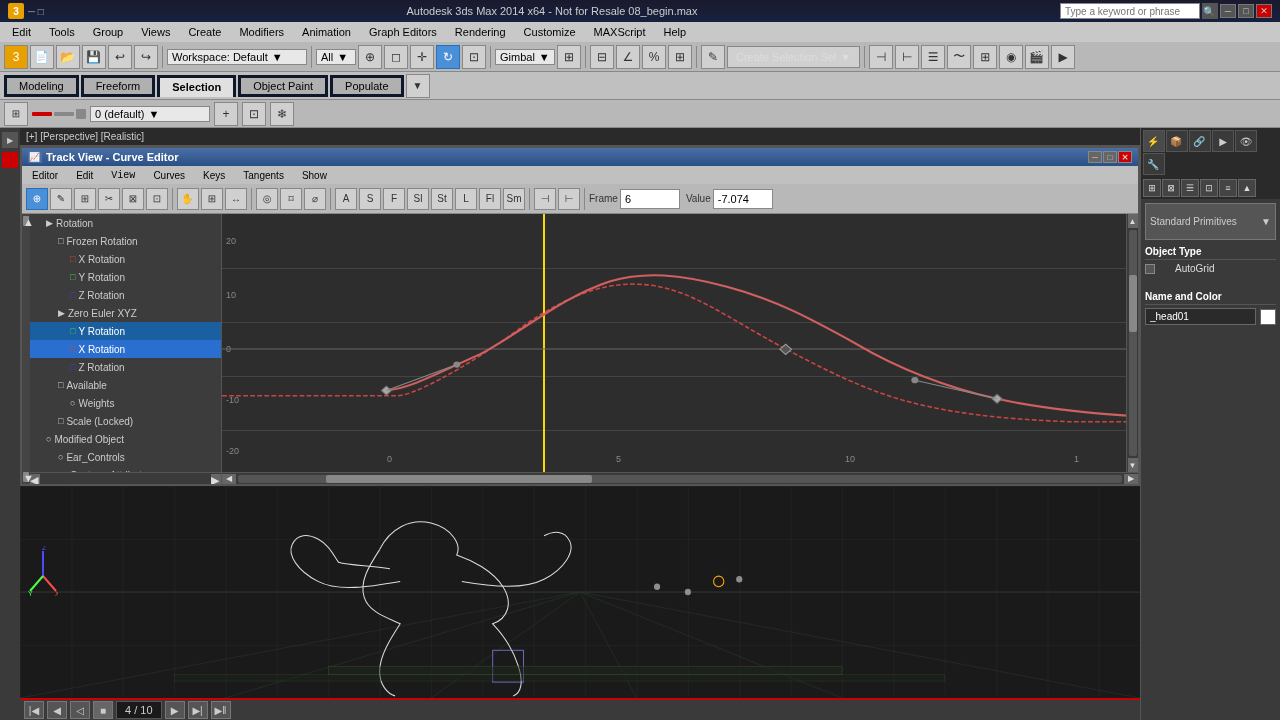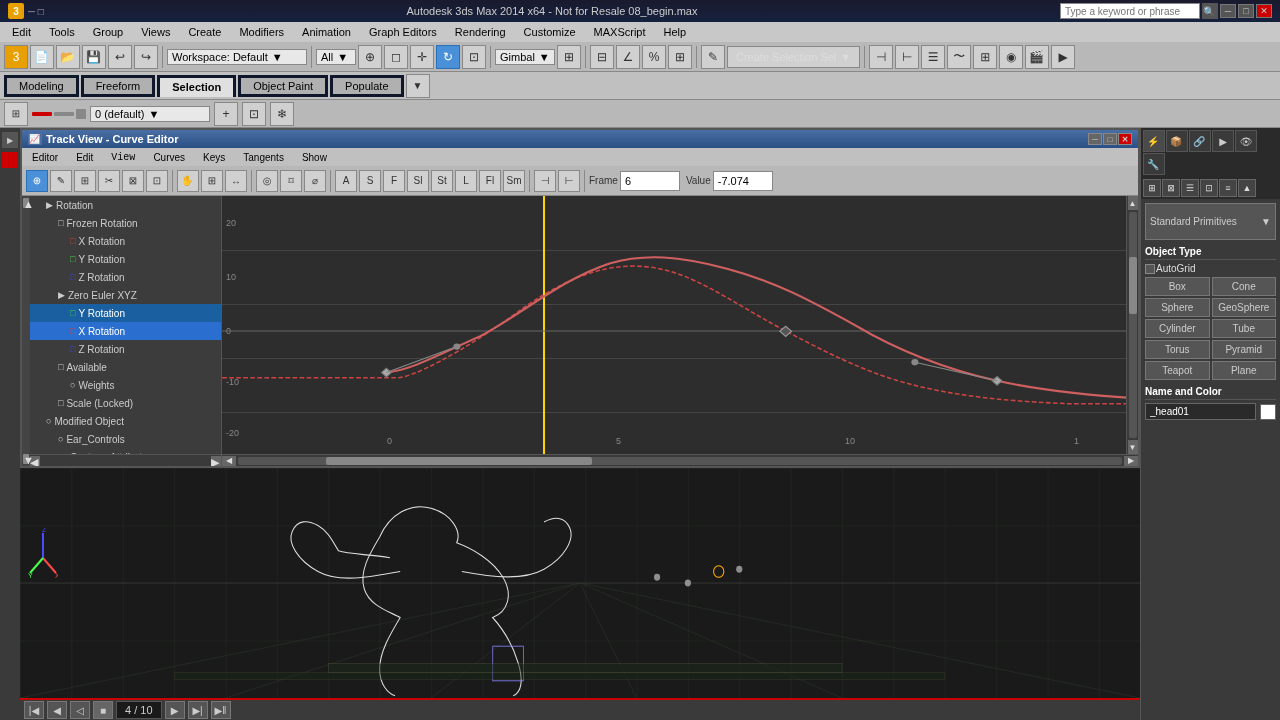--- a/index.html
+++ b/index.html
@@ -78,21 +78,21 @@
     .tl-frame-counter { background: #1a1a1a; border: 1px solid #555; padding: 2px 8px; font-size: 11px; color: #ccc; }
 
     
     #right-panel { width: 140px; background: #3a3a3a; border-left: 1px solid #555; display: flex; flex-direction: column; }
     #right-panel-tabs { display: flex; background: #2a2a2a; }
     .rp-tab { width: 22px; height: 22px; display: flex; align-items: center; justify-content: center; cursor: pointer; background: #3a3a3a; border: 1px solid #555; font-size: 10px; color: #ccc; }
     .rp-tab.active { background: #4a4a4a; }
     #right-panel-content { flex: 1; overflow-y: auto; padding: 4px; }
     .rp-section-title { font-size: 10px; color: #fff; font-weight: bold; margin: 6px 0 3px; padding-bottom: 2px; border-bottom: 1px solid #555; }
     .rp-dropdown { width: 100%; background: #555; border: 1px solid #777; padding: 12px 4px; font-size: 10px; color: #ccc; display: flex; align-items: center; justify-content: space-between; cursor: pointer; margin-bottom: 4px; }
-    .rp-checkbox-row { display: flex; align-items: center; gap: 1px; margin-bottom: 3px; font-size: 10px; }
+    .rp-checkbox-row { display: flex; align-items: center; gap: 20px; margin-bottom: 17px; font-size: 10px; }
     .rp-checkbox { width: 10px; height: 10px; background: #555; border: 1px solid #888; }
     .rp-btn-grid { display: grid; grid-template-columns: 1fr 1fr; gap: 2px; margin-bottom: 2px; }
     .rp-btn { background: #555; border: 1px solid #777; padding: 3px 4px; font-size: 10px; color: #ccc; cursor: pointer; text-align: center; }
     .rp-name-input { width: 100%; background: #2a2a2a; border: 1px solid #666; padding: 2px 4px; font-size: 10px; color: #fff; }
     .rp-color-swatch { width: 16px; height: 16px; background: #fff; border: 1px solid #666; display: inline-block; }
     .name-color-row { display: flex; align-items: center; gap: 4px; }
 
     
     #ce-track-list::-webkit-scrollbar { width: 8px; }
     #ce-track-list::-webkit-scrollbar-track { background: #2a2a2a; }
@@ -203,20 +203,23 @@
 
 <div id="main-content">
 
   <div id="left-panel">
     <div class="left-btn">▶</div>
     <div style="width:16px;height:16px;background:#c00;margin-top:2px;cursor:pointer;"></div>
   </div>
 
   <div id="viewport-container">
 
+    <div id="viewport-label">
+      <span>[+] [Perspective] [Realistic]</span>
+    </div>
 
     <div id="curve-editor" style="height:340px;flex:none;">
       <div id="ce-title-bar">
         <div style="width:14px;height:12px;background:#4a6fa5;display:flex;align-items:center;justify-content:center;margin-right:4px;font-size:9px;color:#ccc;">📈</div>
         <div class="ce-title-text">Track View - Curve Editor</div>
         <div class="ce-win-controls">
           <div class="ce-win-btn">─</div>
           <div class="ce-win-btn">□</div>
           <div class="ce-win-btn" style="background:#c00;">✕</div>
         </div>
@@ -485,32 +488,20 @@
 
       <div class="rp-dropdown">
         <span>Standard Primitives</span>
         <span>▼</span>
       </div>
       <div class="rp-section-title">Object Type</div>
       <div class="rp-checkbox-row">
         <div class="rp-checkbox"></div>
         <span>AutoGrid</span>
       </div>
-      <div class="rp-btn-grid">
-        <div class="rp-btn">Box</div>
-        <div class="rp-btn">Cone</div>
-        <div class="rp-btn">Sphere</div>
-        <div class="rp-btn">GeoSphere</div>
-        <div class="rp-btn">Cylinder</div>
-        <div class="rp-btn">Tube</div>
-        <div class="rp-btn">Torus</div>
-        <div class="rp-btn">Pyramid</div>
-        <div class="rp-btn">Teapot</div>
-        <div class="rp-btn">Plane</div>
-      </div>
 
       <div class="rp-section-title">Name and Color</div>
       <div class="name-color-row">
         <input class="rp-name-input" type="text" value="_head01" style="flex: 1 1 0%;">
         <div class="rp-color-swatch"></div>
       </div>
     </div>
   </div>
 </div>
 

